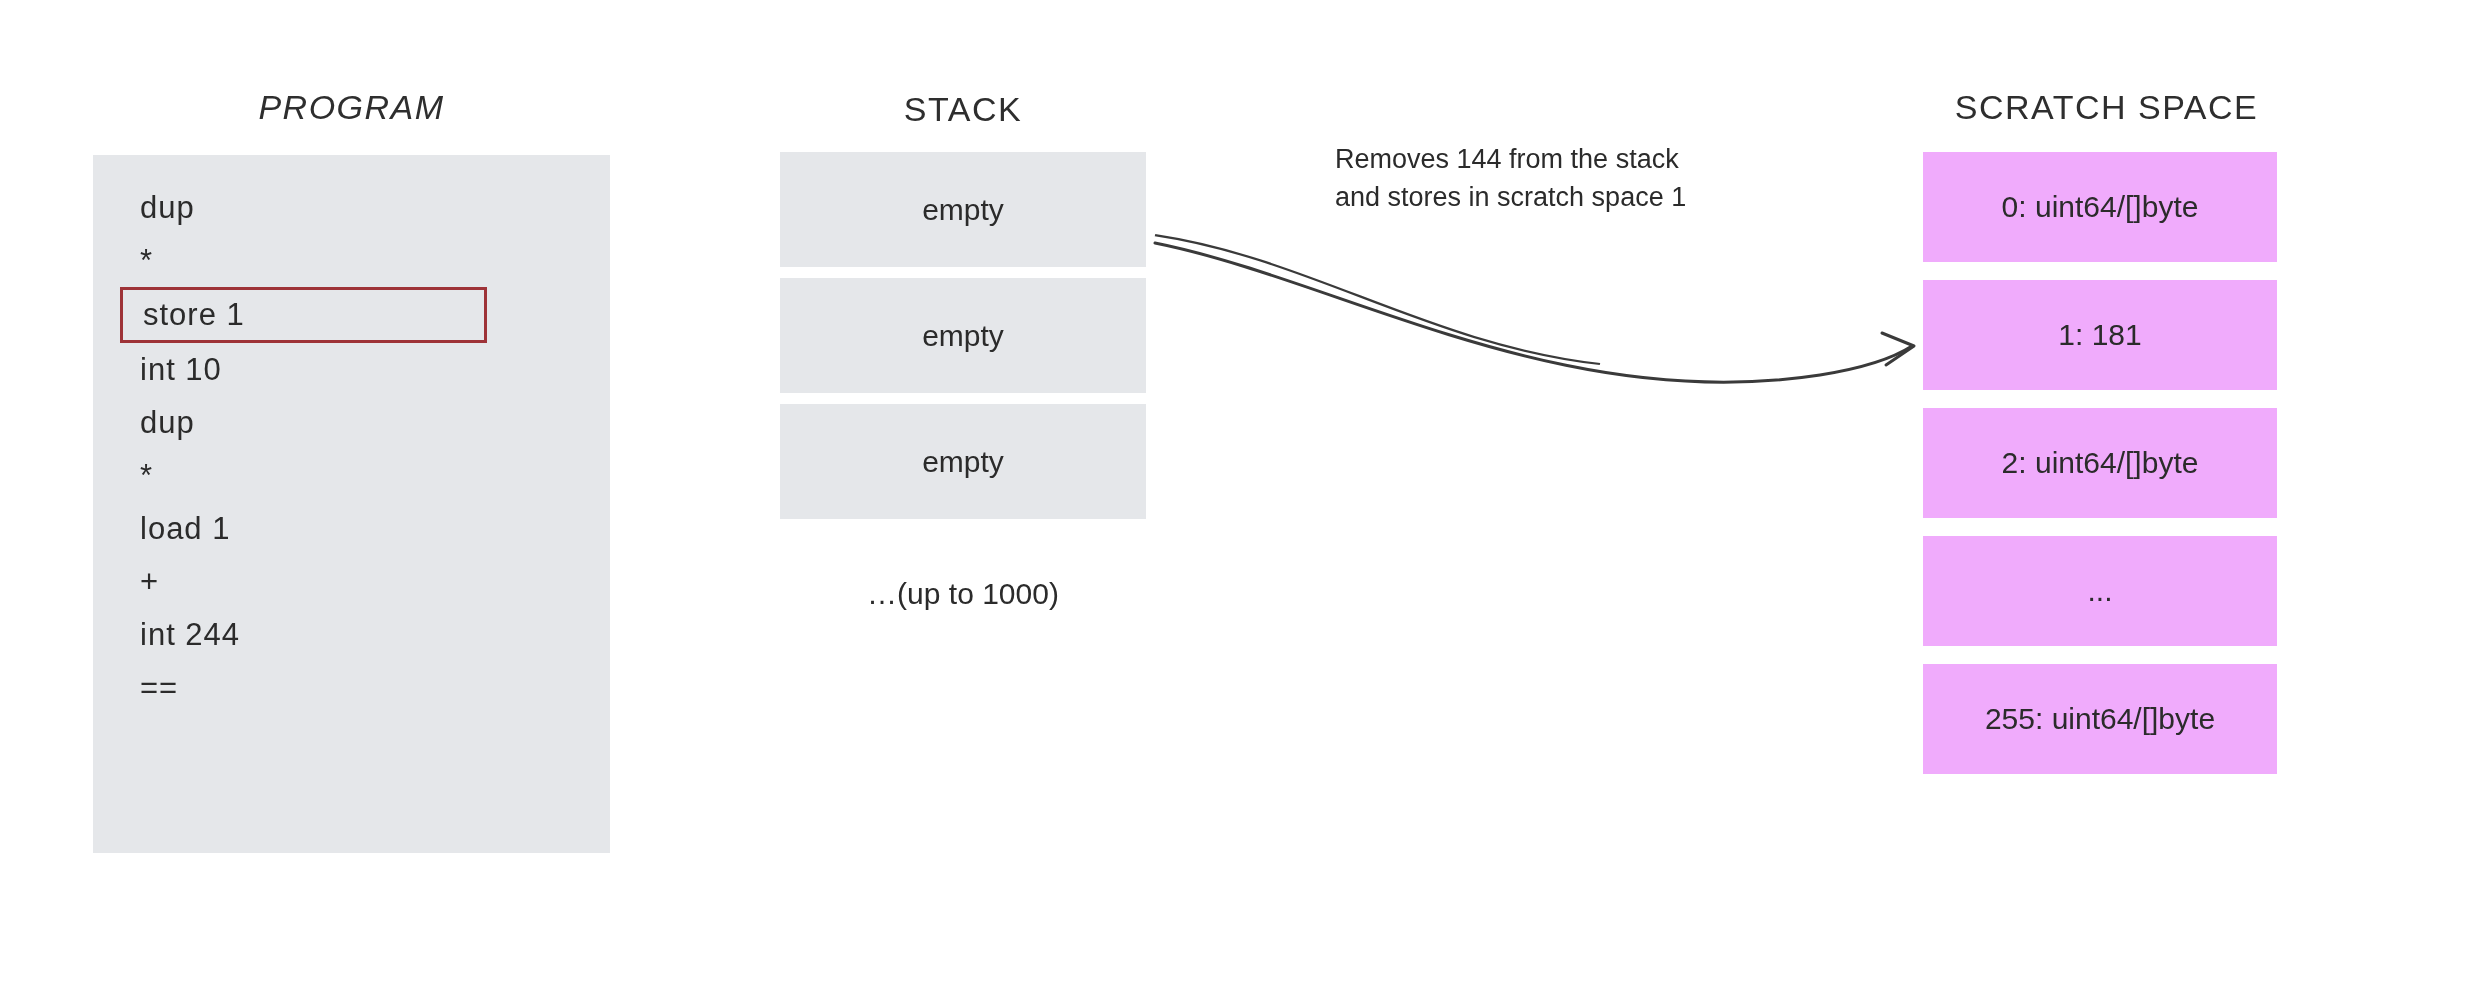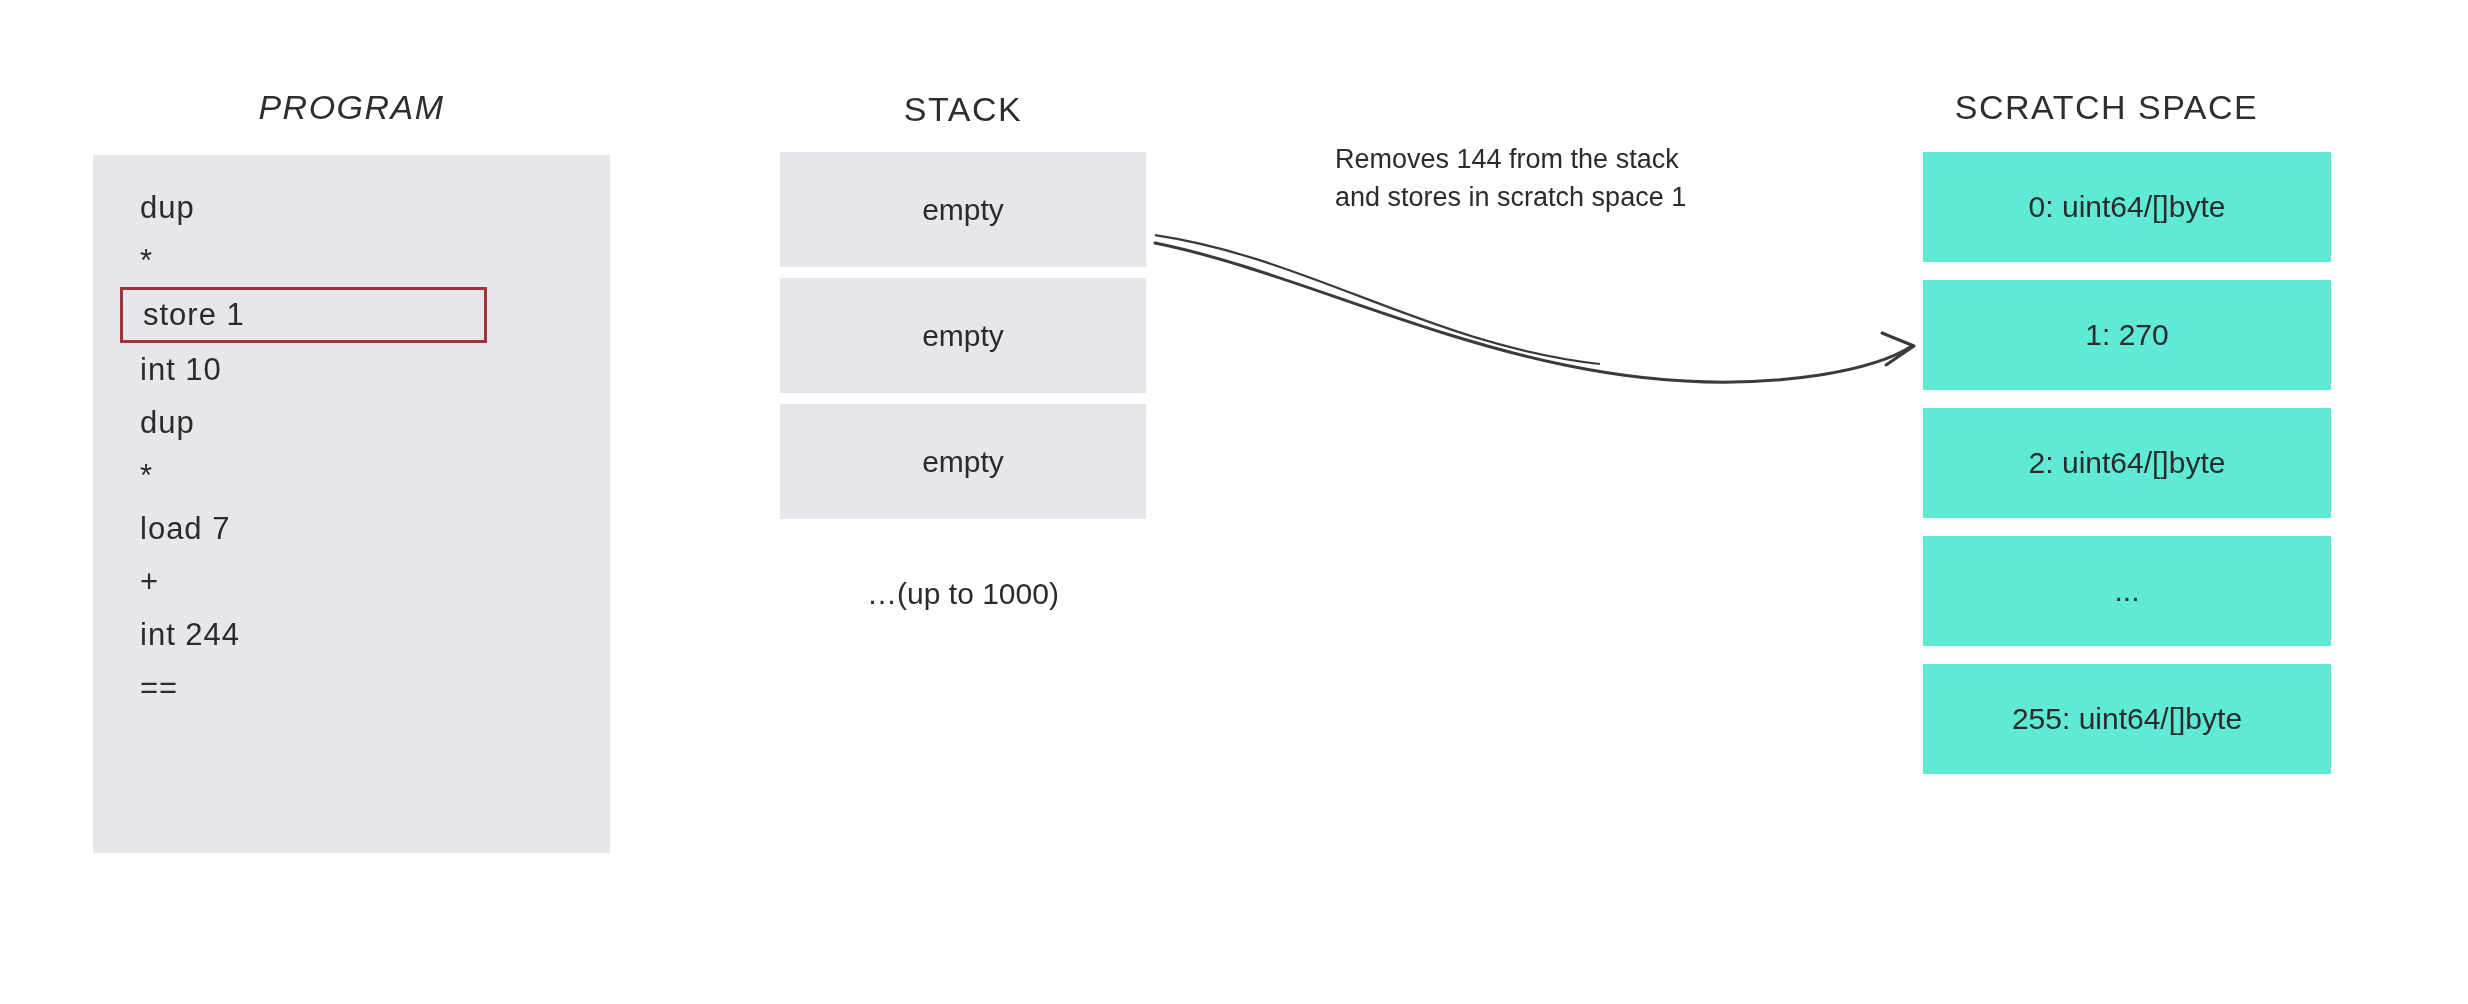--- a/index.html
+++ b/index.html
@@ -105,24 +105,24 @@
   }
 
   
   #scratch-column {
     position: absolute;
     left: 1923px;
     top: 152px;
     width: 367px;
   }
   .scratch-cell {
-    width: 408px;
+    width: 354px;
     height: 110px;
     margin-bottom: 18px;
-    background: #5eead4;
+    background: #f0abfc;
     display: flex;
     align-items: center;
     justify-content: center;
     font-size: 30px;
     color: #2b2b2b;
     white-space: nowrap;
   }
 
   
   #annotation-text {
@@ -174,21 +174,21 @@
 
       <div class="program-line">
         <span class="op-glyph">dup</span>
       </div>
 
       <div class="program-line">
         <span class="op-glyph">*</span>
       </div>
 
       <div class="program-line">
-        <span class="op-glyph">load 7</span>
+        <span class="op-glyph">load 1</span>
       </div>
 
       <div class="program-line">
         <span class="op-glyph">+</span>
       </div>
 
       <div class="program-line">
         <span class="op-glyph">int 244</span>
       </div>
 
@@ -226,21 +226,21 @@
     <path d="M 752 118 L 784 131 L 756 150" fill="none" stroke="#3a3a3a" stroke-width="3" stroke-linecap="round" stroke-linejoin="round"></path>
   </svg>
 
   <div class="col-header" id="header-scratch">SCRATCH SPACE</div>
 
   <div id="scratch-column">
     <div class="scratch-cell">
       <span>0: uint64/[]byte</span>
     </div>
     <div class="scratch-cell">
-      <span>1: 270</span>
+      <span>1: 181</span>
     </div>
     <div class="scratch-cell">
       <span>2: uint64/[]byte</span>
     </div>
     <div class="scratch-cell">
       <span>...</span>
     </div>
     <div class="scratch-cell">
       <span>255: uint64/[]byte</span>
     </div>

